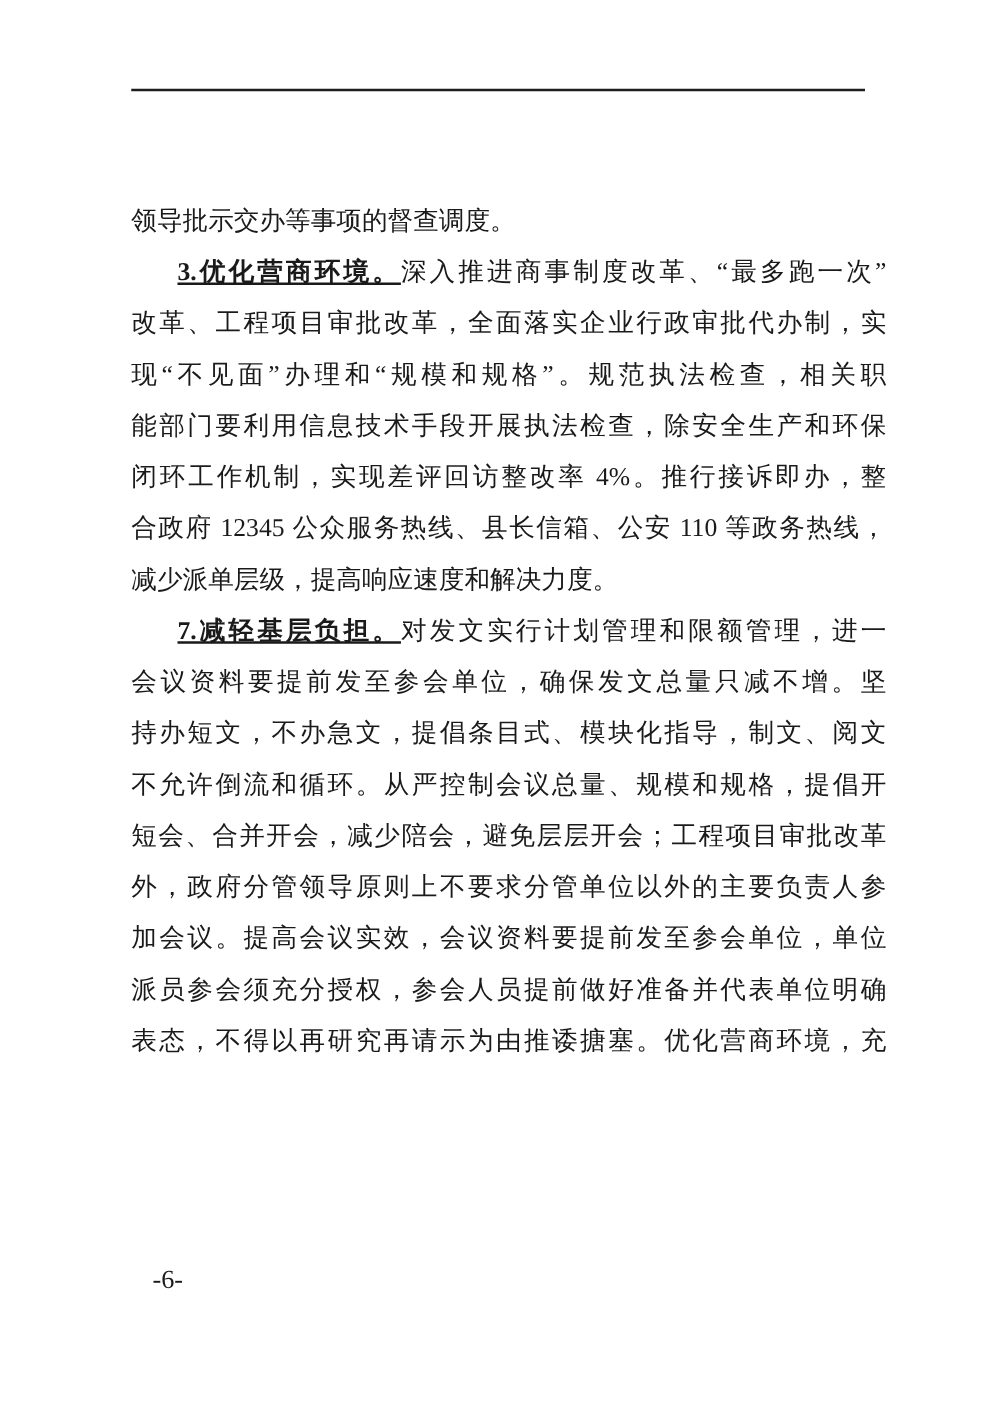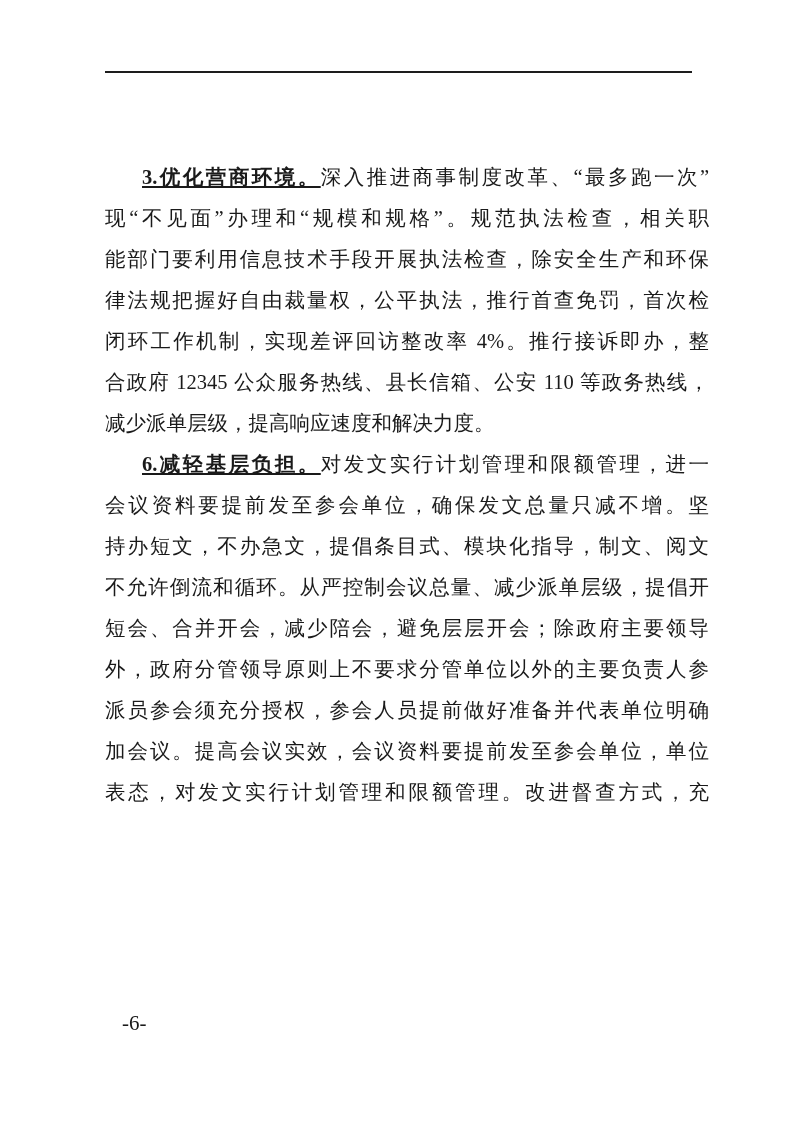--- a/index.html
+++ b/index.html
@@ -45,37 +45,38 @@
   }
 </style>
 </head>
 <body>
 
 <div class="page">
 
   <div class="header-rule"></div>
 
   <div class="doc-body">
+    <div class="line para-end">领导批示交办等事项的督查调度。</div>
 
     <div class="line indent"><span class="hd">3.优化营商环境。</span><span>深入推进商事制度改革、“最多跑一次”</span></div>
 
+    <div class="line">改革、工程项目审批改革，全面落实企业行政审批代办制，实</div>
     <div class="line">现“不见面”办理和“规模和规格”。规范执法检查，相关职</div>
     <div class="line">能部门要利用信息技术手段开展执法检查，除安全生产和环保</div>
-    <div class="line">律法规把握好自由裁量权，公平执法，推行首查免罚，首次检</div>
     <div class="line">闭环工作机制，实现差评回访整改率 4%。推行接诉即办，整</div>
     <div class="line">合政府 12345 公众服务热线、县长信箱、公安 110 等政务热线，</div>
     <div class="line para-end">减少派单层级，提高响应速度和解决力度。</div>
 
-    <div class="line indent"><span class="hd">6.减轻基层负担。</span><span>对发文实行计划管理和限额管理，进一</span></div>
+    <div class="line indent"><span class="hd">7.减轻基层负担。</span><span>对发文实行计划管理和限额管理，进一</span></div>
 
     <div class="line">会议资料要提前发至参会单位，确保发文总量只减不增。坚</div>
     <div class="line">持办短文，不办急文，提倡条目式、模块化指导，制文、阅文</div>
-    <div class="line">不允许倒流和循环。从严控制会议总量、减少派单层级，提倡开</div>
-    <div class="line">短会、合并开会，减少陪会，避免层层开会；除政府主要领导</div>
+    <div class="line">不允许倒流和循环。从严控制会议总量、规模和规格，提倡开</div>
+    <div class="line">短会、合并开会，减少陪会，避免层层开会；工程项目审批改革</div>
     <div class="line">外，政府分管领导原则上不要求分管单位以外的主要负责人参</div>
+    <div class="line">加会议。提高会议实效，会议资料要提前发至参会单位，单位</div>
     <div class="line">派员参会须充分授权，参会人员提前做好准备并代表单位明确</div>
-    <div class="line">加会议。提高会议实效，会议资料要提前发至参会单位，单位</div>
-    <div class="line">表态，对发文实行计划管理和限额管理。改进督查方式，充</div>
+    <div class="line">表态，不得以再研究再请示为由推诿搪塞。优化营商环境，充</div>
   </div>
 
   <div class="page-number">-6-</div>
 
 </div>
 
 </body></html>

